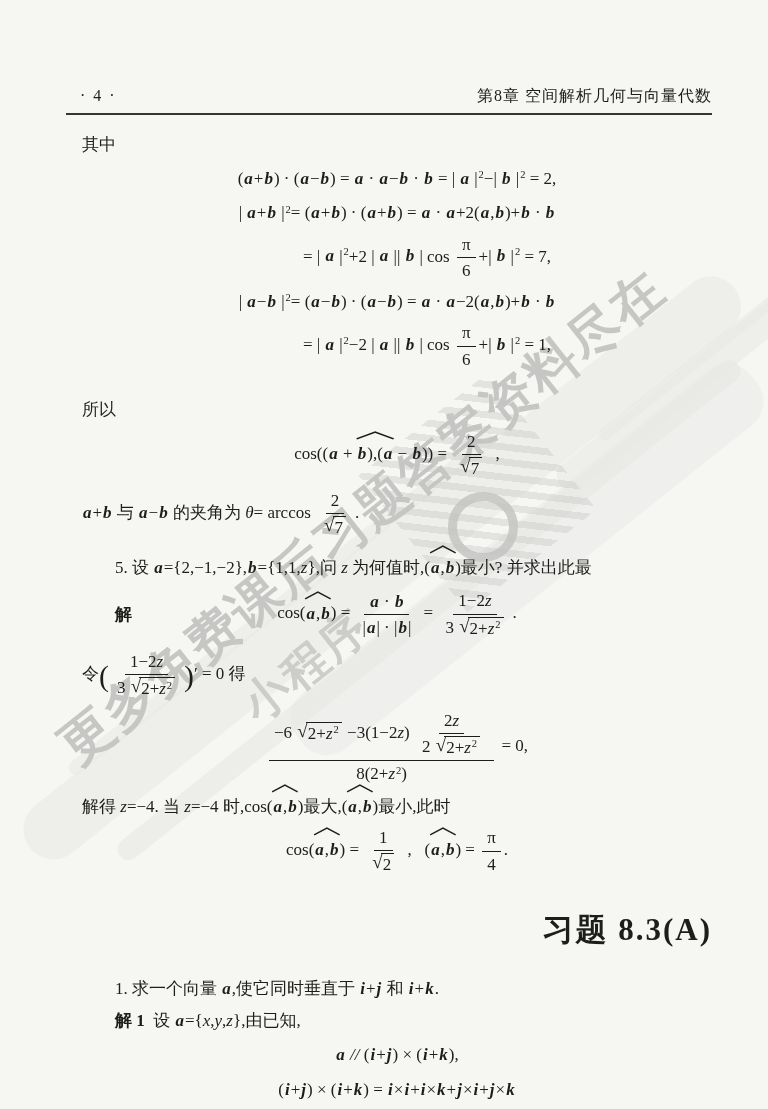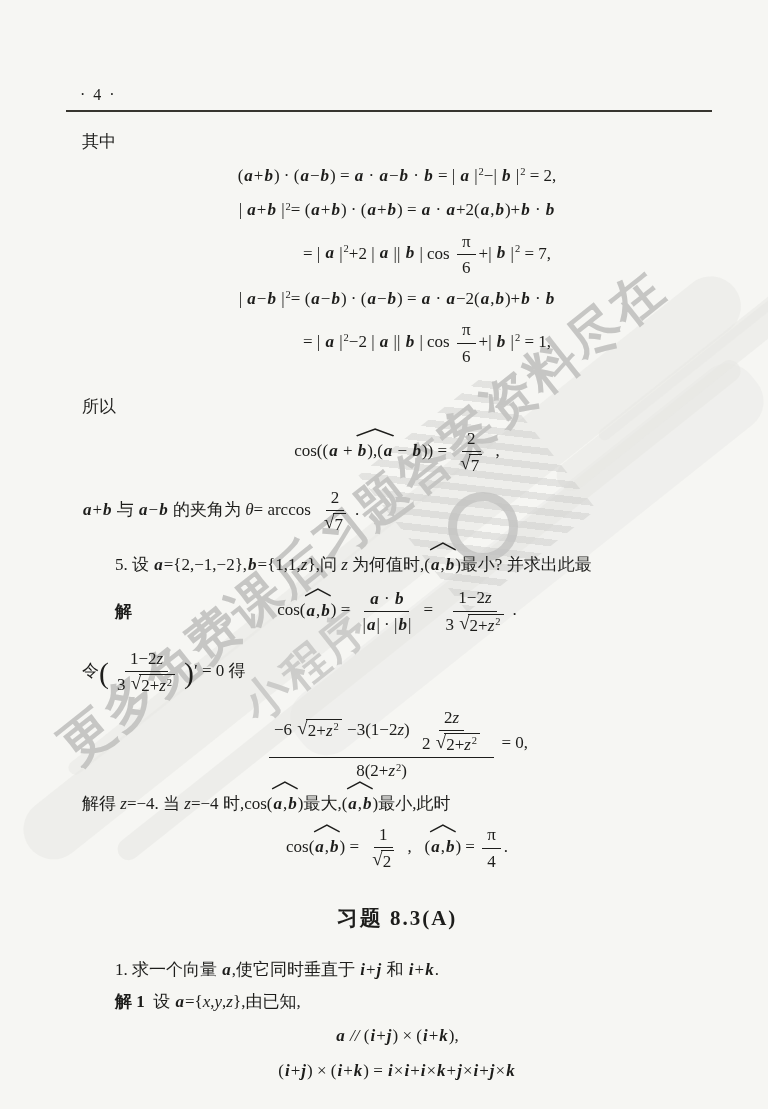--- a/index.html
+++ b/index.html
@@ -31,21 +31,21 @@
   .header{position:relative;z-index:1;display:flex;justify-content:space-between;align-items:baseline;
     margin:0 56px 0 66px;padding:86px 0 6px 0;border-bottom:2px solid #37352f;font-size:16px;}
   .pagenum{margin-left:14px;letter-spacing:2px;}
   .chapter{letter-spacing:1px;}
   
   .body{position:relative;z-index:1;margin:16px 56px 0 82px;line-height:1.6;}
   .line{margin:5px 0;}
   .eq{text-align:center;margin:7px 0;}
   .labeled{position:relative;text-align:center;margin:9px 0;}
   .eqlabel{position:absolute;left:33px;top:50%;transform:translateY(-50%);font-weight:700;}
-  .heading{text-align:center;font-size:21px;font-weight:600;letter-spacing:2px;margin:30px 0 20px 0;}
+  .heading{text-align:right;font-size:31px;font-weight:600;letter-spacing:2px;margin:30px 0 20px 0;}
   .indent{padding-left:33px;}
   .line>.math{display:inline-block;}
   
   .rm{font-style:normal;}
   .it{font-style:italic;}
   .vec{font-weight:700;font-style:italic;padding:0 1px;}
   .cjk{font-style:normal;}
   .lbl{font-weight:700;}
   .sup{font-size:.62em;vertical-align:.55em;margin-left:1px;}
   .big{font-size:1.75em;line-height:1;vertical-align:-.22em;}
@@ -72,20 +72,21 @@
     <div class="streak s5"></div>
     <div class="streak s6"></div>
     <div class="wm-block"></div>
     <div class="wm-ring"></div>
     <div class="wm-text wm1">更多免费课后习题答案资料尽在</div>
     <div class="wm-text wm2">小程序</div>
   </div>
 
   <div class="header">
     <span class="pagenum">· 4 ·</span>
+    <span class="chapter">第8章  空间解析几何与向量代数</span>
   </div>
 
   <div class="body">
       <div class="line para"><span class="math"><span class="cjk">其中</span></span></div>
       <div class="line eq"><span class="math"><span class="rm">(</span><span class="vec">a</span><span class="rm">+</span><span class="vec">b</span><span class="rm">) · (</span><span class="vec">a</span><span class="rm">−</span><span class="vec">b</span><span class="rm">) = </span><span class="vec">a</span><span class="rm"> · </span><span class="vec">a</span><span class="rm">−</span><span class="vec">b</span><span class="rm"> · </span><span class="vec">b</span><span class="rm"> = | </span><span class="vec">a</span><span class="rm"> |</span><span class="sup">2</span><span class="rm">−| </span><span class="vec">b</span><span class="rm"> |</span><span class="sup">2</span><span class="rm"> = 2,</span></span></div>
       <div class="line eq"><span class="math"><span class="rm">| </span><span class="vec">a</span><span class="rm">+</span><span class="vec">b</span><span class="rm"> |</span><span class="sup">2</span><span class="rm">= (</span><span class="vec">a</span><span class="rm">+</span><span class="vec">b</span><span class="rm">) · (</span><span class="vec">a</span><span class="rm">+</span><span class="vec">b</span><span class="rm">) = </span><span class="vec">a</span><span class="rm"> · </span><span class="vec">a</span><span class="rm">+2(</span><span class="vec">a</span><span class="rm">,</span><span class="vec">b</span><span class="rm">)+</span><span class="vec">b</span><span class="rm"> · </span><span class="vec">b</span></span></div>
       <div class="line eq" style="margin-left: 60px;"><span class="math"><span class="rm">= | </span><span class="vec">a</span><span class="rm"> |</span><span class="sup">2</span><span class="rm">+2 | </span><span class="vec">a</span><span class="rm"> || </span><span class="vec">b</span><span class="rm"> | cos </span><span class="frac">
             <span class="num"><span class="rm">π</span></span>
             <span class="den"><span class="rm">6</span></span>
           </span><span class="rm">+| </span><span class="vec">b</span><span class="rm"> |</span><span class="sup">2</span><span class="rm"> = 7,</span></span></div>

